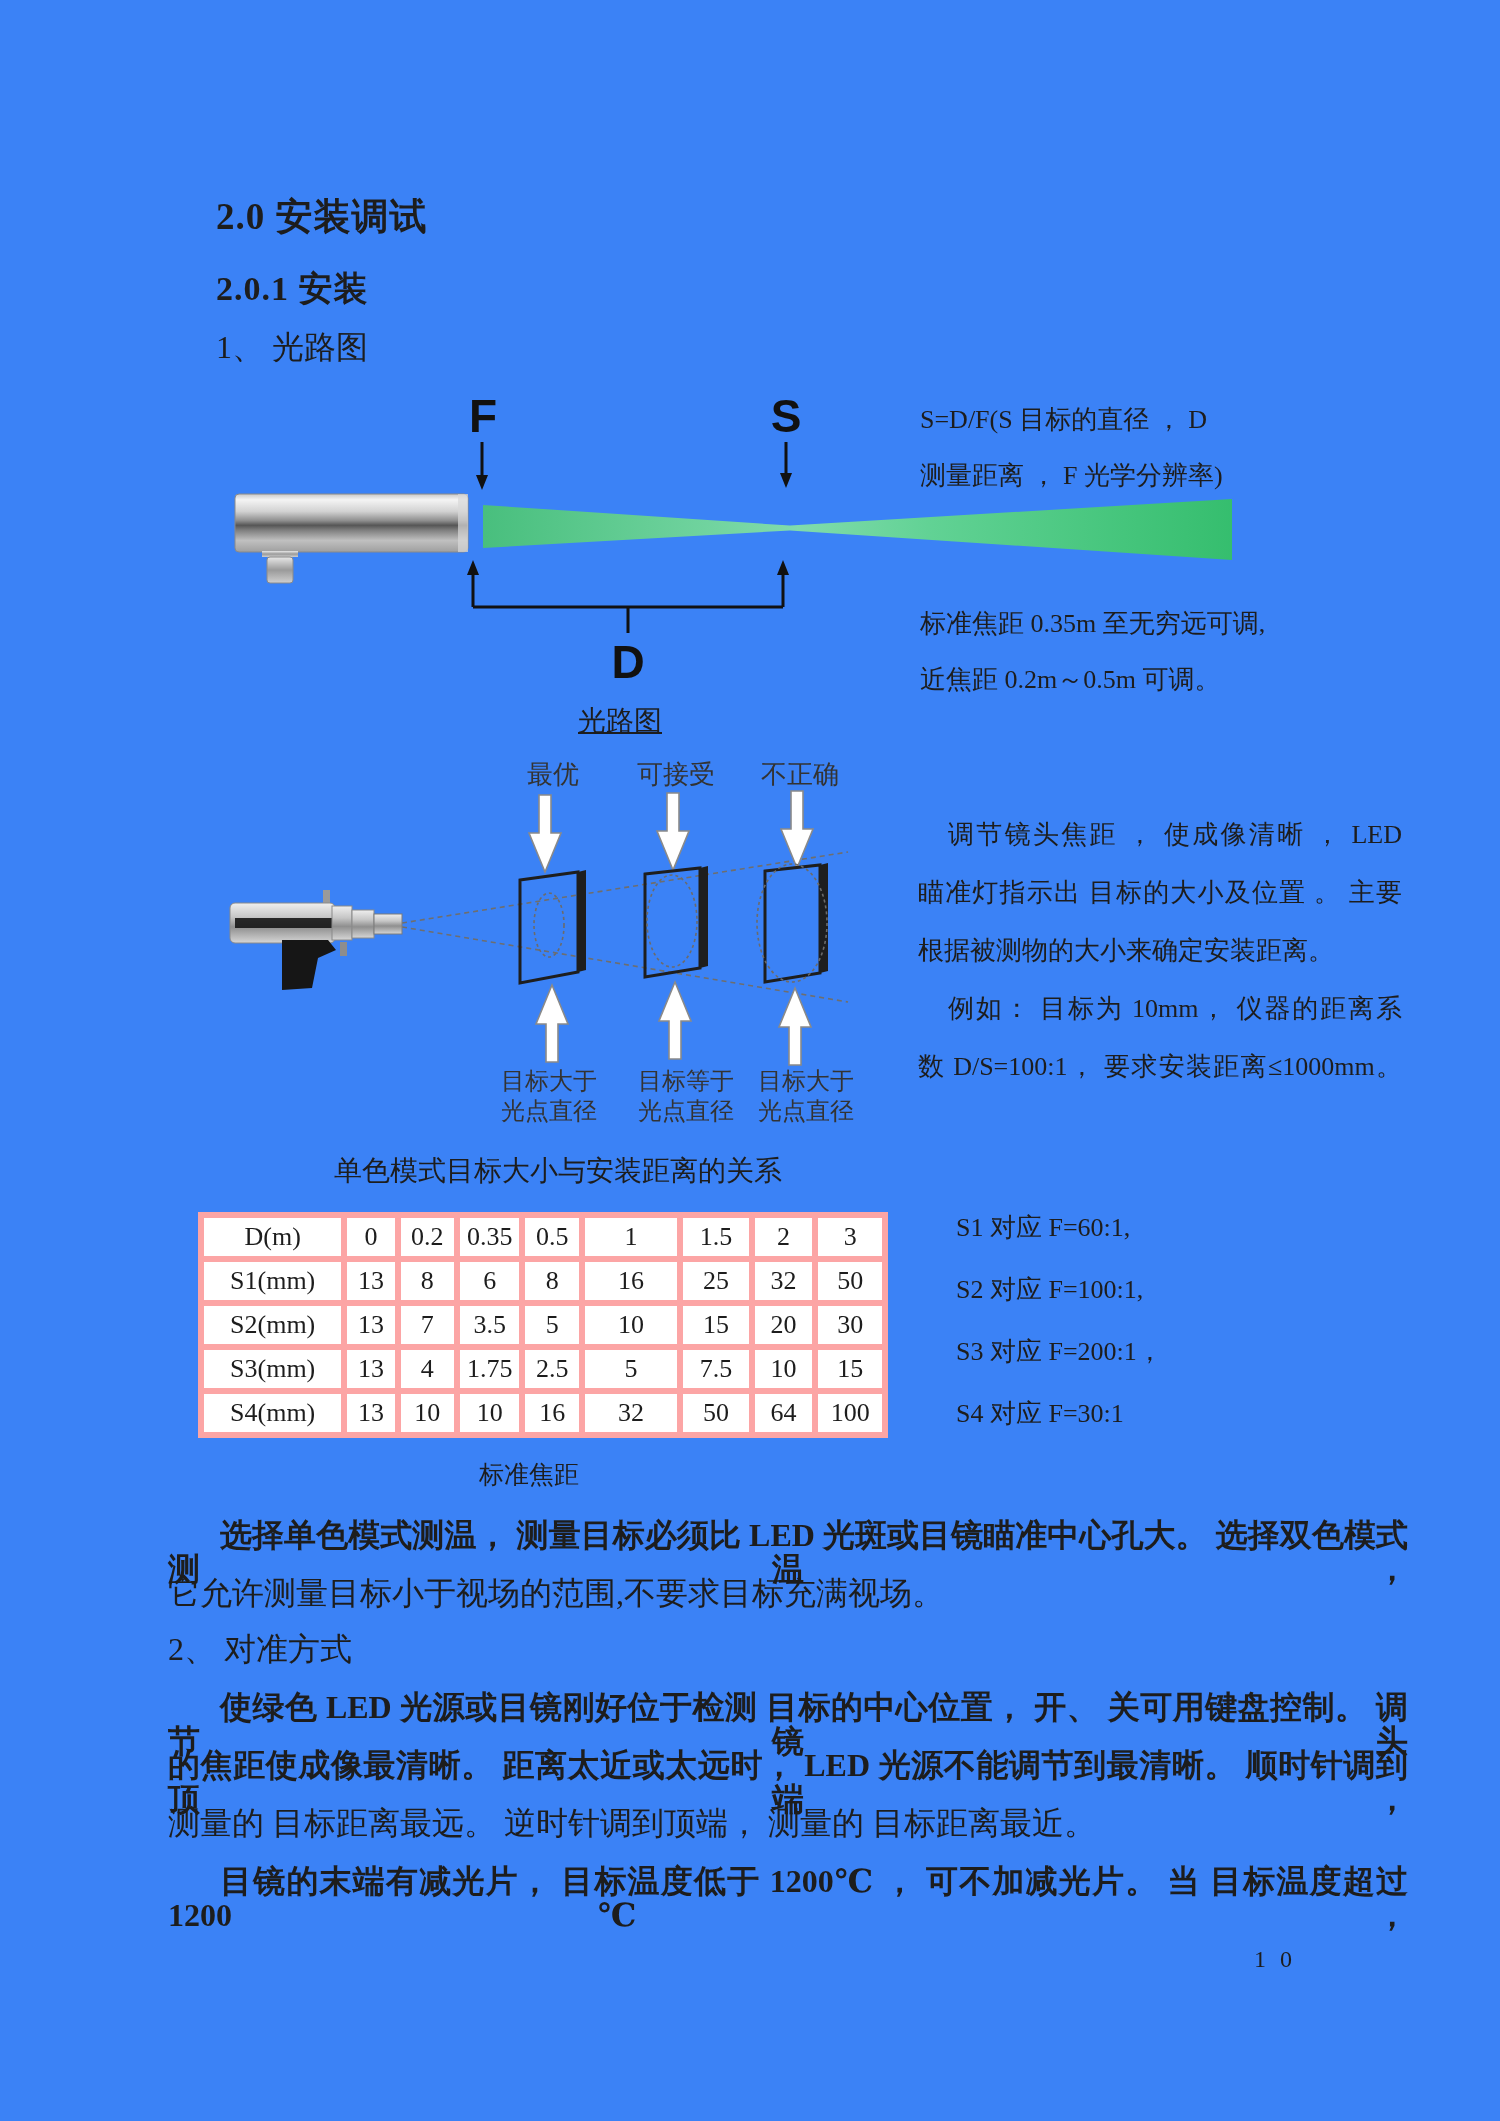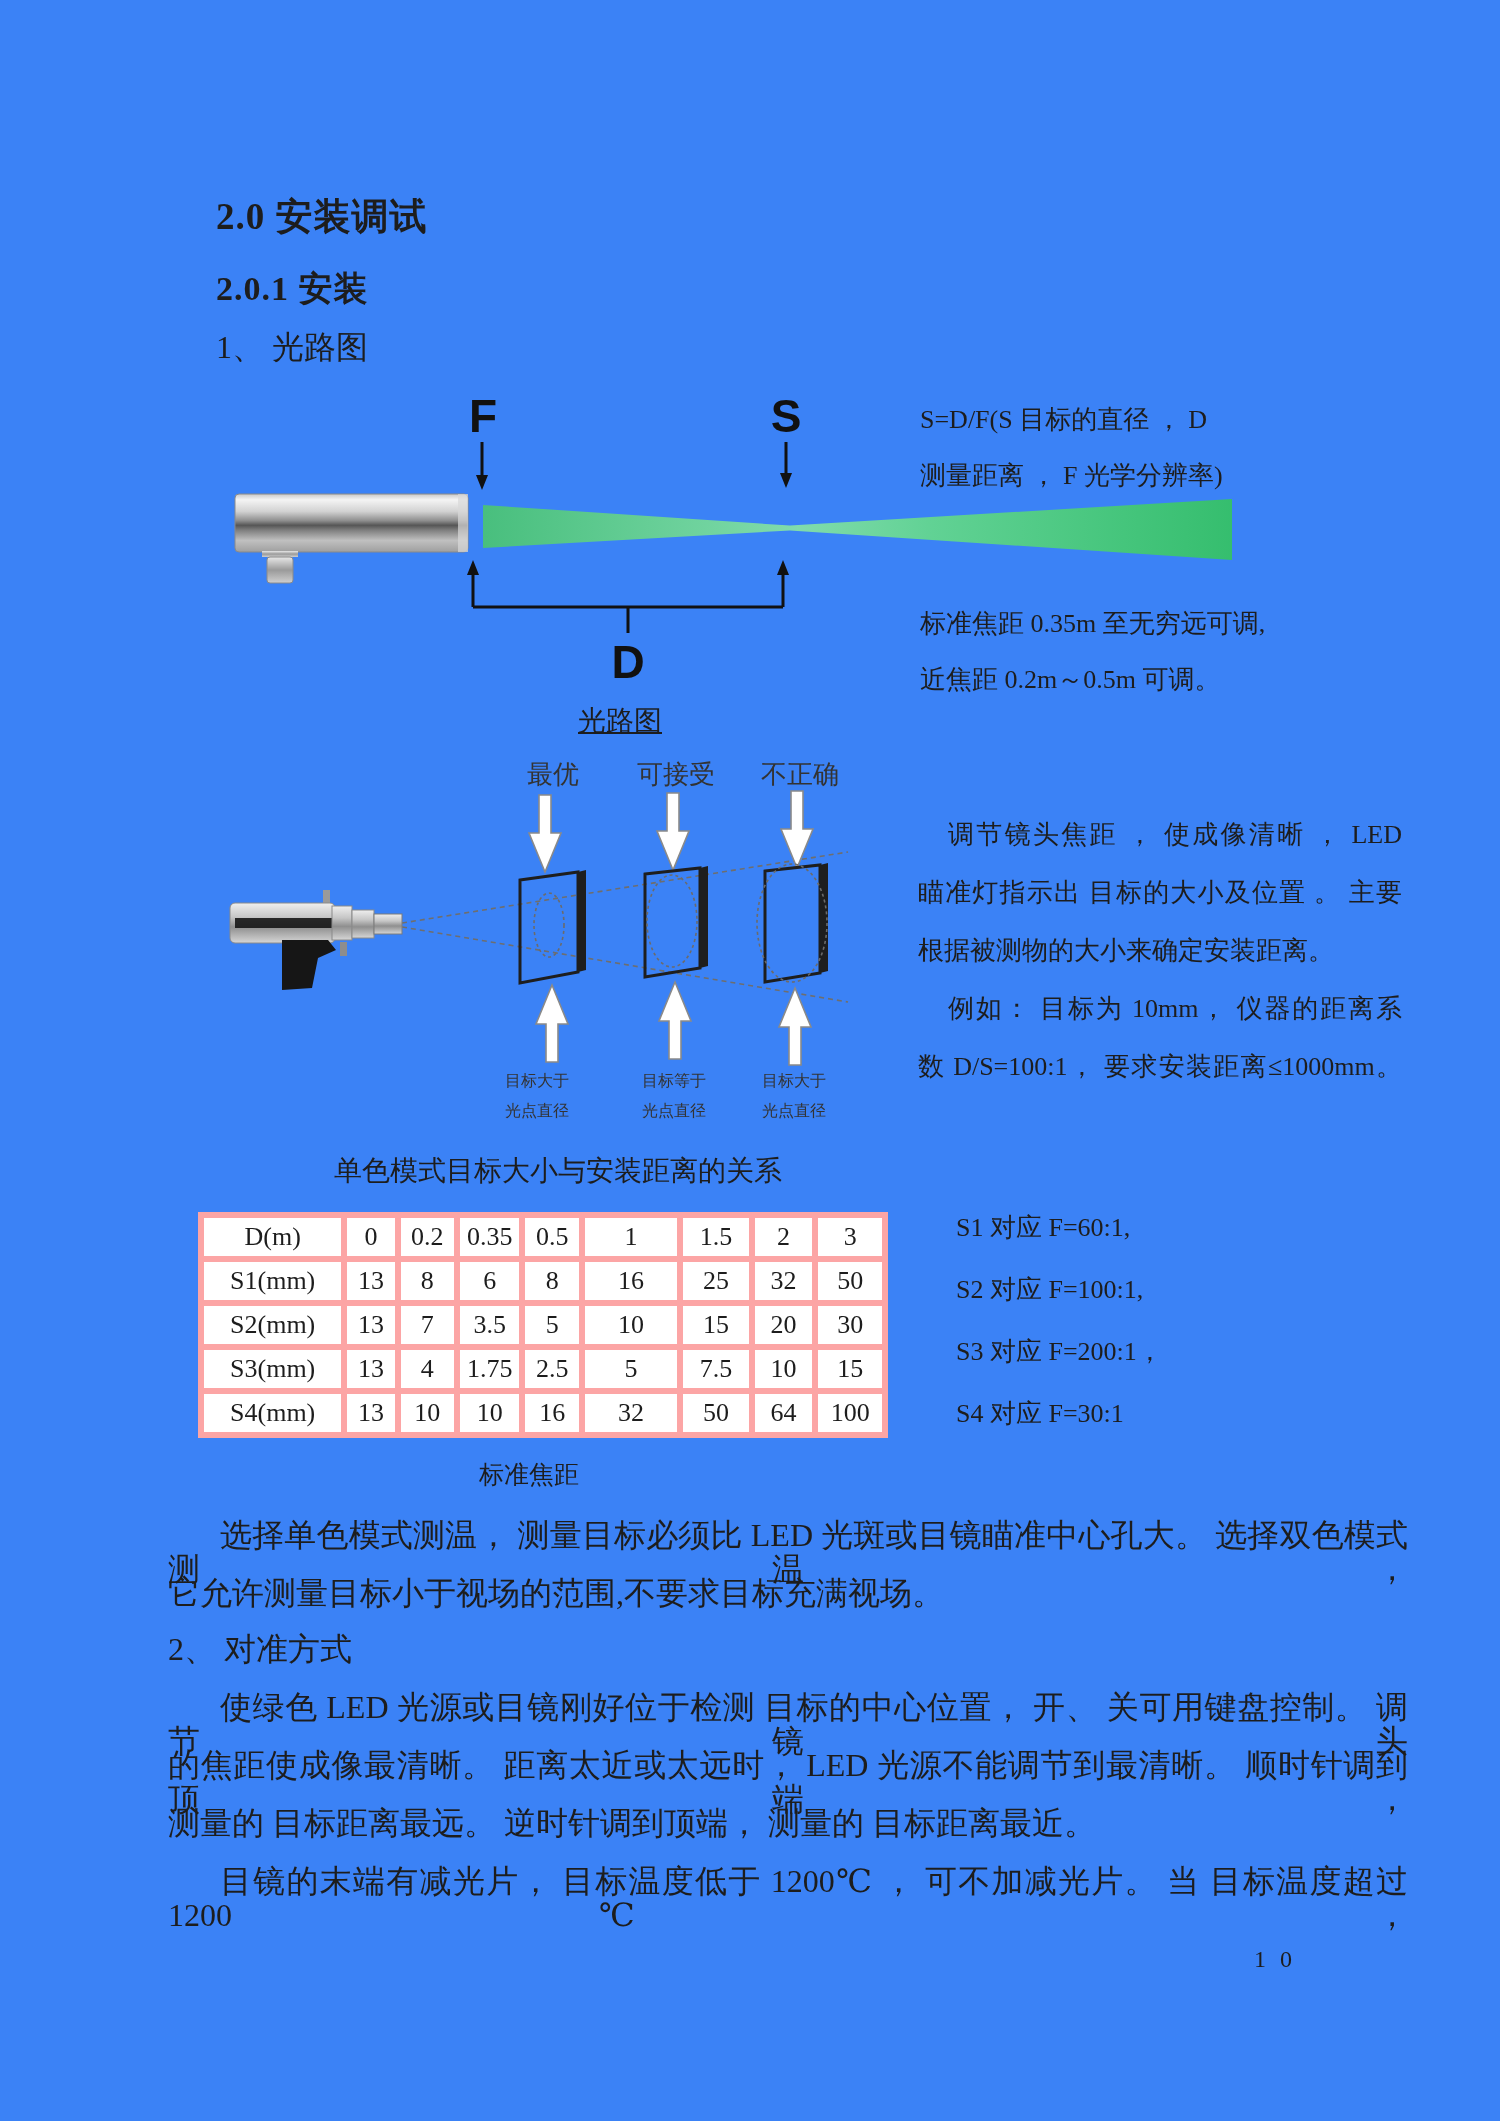--- a/index.html
+++ b/index.html
@@ -6,29 +6,29 @@
   .page{
     position:relative;width:1500px;height:2121px;margin:0 auto;
     background:#3b82f6;overflow:hidden;
     font-family:"Liberation Serif","DejaVu Serif",serif;color:#1d1d1d;
   }
   .abs{position:absolute;}
   .h1{font-size:37px;font-weight:bold;letter-spacing:1px;}
   .h2{font-size:34px;font-weight:bold;letter-spacing:1px;}
   .body-line{font-size:32px;line-height:34px;white-space:nowrap;}
   .wide{width:1240px;white-space:normal;text-align:justify;}
-  .jl{text-align-last:justify;}
+  .jl{text-align-last:justify;font-weight:bold;}
   .ind{text-indent:52px;}
   .note-block{width:484px;}
   .note-line{font-size:26px;line-height:58px;text-align:justify;}
   .note-ind{text-indent:30px;}
   .note-jl{text-align-last:justify;}
   .fig-caption{font-size:28px;text-align:center;text-decoration:underline;}
   .col-label{font-size:26px;color:#333;text-align:center;width:120px;}
-  .bot-label{font-size:16px;color:#333;text-align:center;width:120px;line-height:30px;}
+  .bot-label{font-size:24px;color:#333;text-align:right;width:120px;line-height:30px;}
   .formula-line{font-size:26px;line-height:56px;white-space:nowrap;}
   .annot{font-size:26px;white-space:nowrap;}
   table.spec{border-collapse:collapse;table-layout:fixed;width:690px;background:#fff;}
   table.spec td{
     border:6px solid #fca5a5;text-align:center;vertical-align:middle;
     font-size:26px;height:38px;padding:0;font-family:"Liberation Serif","DejaVu Serif",serif;
   }
   .pageno{font-size:24px;letter-spacing:4px;}
   svg{display:block;}
 </style>

